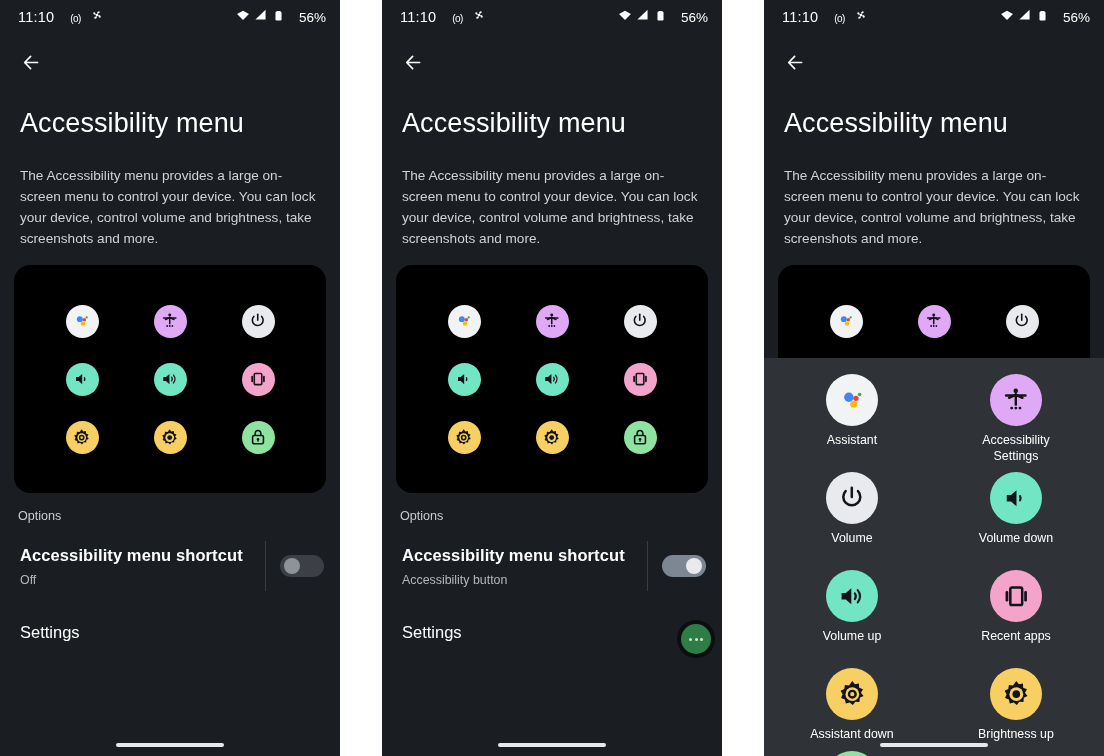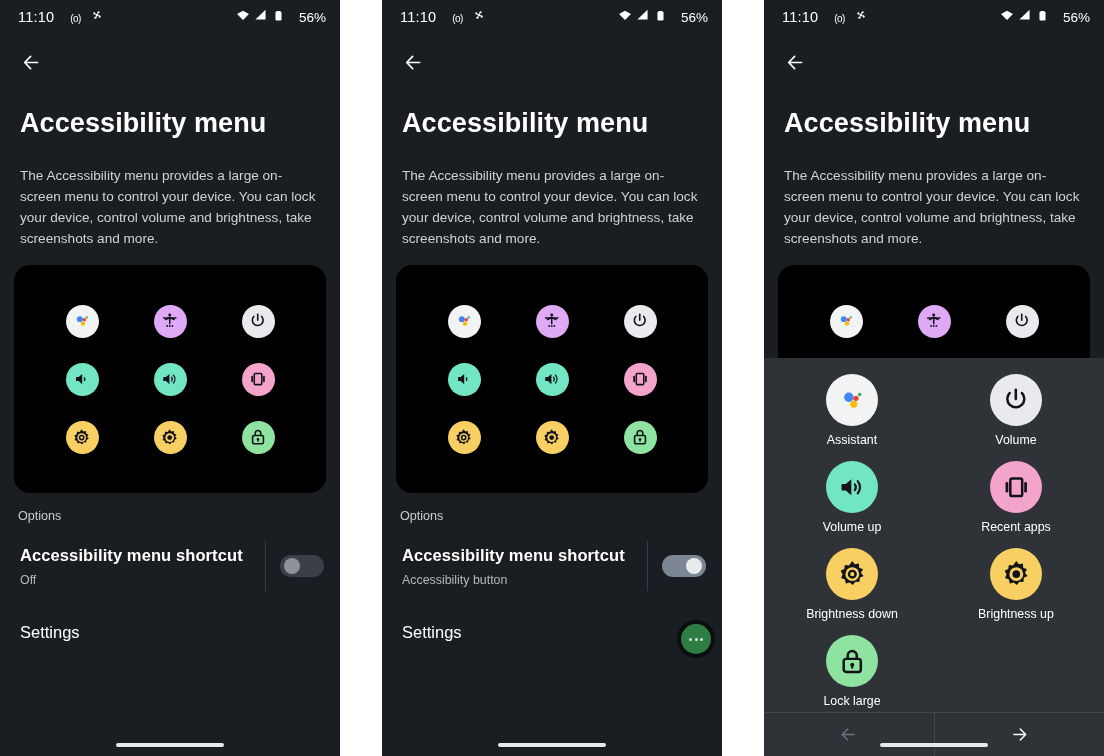--- a/index.html
+++ b/index.html
@@ -39,21 +39,21 @@
   
   .backrow { height: 56px; display: flex; align-items: center; padding-left: 14px; }
   .back-btn {
     width: 34px; height: 34px;
     display: flex; align-items: center; justify-content: center;
     cursor: pointer;
   }
 
   
   .page-title {
-    font-size: 27px; font-weight: 700; color: #ffffff;
+    font-size: 27px; font-weight: 400; color: #ffffff;
     padding: 18px 20px 0 20px; letter-spacing: .1px;
   }
   .page-desc {
     font-size: 13.6px; line-height: 1.55; color: #cfd2d6;
     padding: 26px 22px 0 20px;
   }
 
   
   .preview-card {
     margin: 16px 14px 0 14px;
@@ -555,27 +555,50 @@
               <svg width="28.2" height="28.2" viewBox="0 0 24 24" fill="none">
                 <circle cx="9.2" cy="9.6" r="4.0" fill="#4285F4"></circle>
                 <circle cx="15.3" cy="10.5" r="2.3" fill="#EA4335"></circle>
                 <circle cx="13.4" cy="15.6" r="3.0" fill="#FBBC05"></circle>
                 <circle cx="18.4" cy="7.3" r="1.5" fill="#34A853"></circle>
               </svg>
             </div>
             <div class="ov-label">Assistant</div>
           </div>
           <div class="ov-cell">
+            <div class="ov-icon" style="background: rgb(224, 169, 245);">
+              <svg width="27.6" height="27.6" viewBox="0 0 24 24" fill="none">
+                <circle cx="12" cy="4.2" r="2.0" fill="#13131a"></circle>
+                <path d="M3.6 8.3 L20.4 8.3" stroke="#13131a" stroke-width="2.1" stroke-linecap="round"></path>
+                <path d="M12 7.2 L12 16.2" stroke="#13131a" stroke-width="2.1" stroke-linecap="round"></path>
+                <path d="M12 7.6 L6.2 10.3 M12 7.6 L17.8 10.3" stroke="#13131a" stroke-width="2.1" stroke-linecap="round"></path>
+                <circle cx="8.4" cy="19.2" r="1.25" fill="#13131a"></circle>
+                <circle cx="12" cy="19.2" r="1.25" fill="#13131a"></circle>
+                <circle cx="15.6" cy="19.2" r="1.25" fill="#13131a"></circle>
+              </svg>
+            </div>
+            <div class="ov-label">Accessibility Settings</div>
+          </div>
+          <div class="ov-cell">
             <div class="ov-icon" style="background: rgb(232, 234, 237);">
               <svg width="27.6" height="27.6" viewBox="0 0 24 24" fill="none">
                 <path d="M12 3.2 L12 11.4" stroke="#13131a" stroke-width="2.2" stroke-linecap="round"></path>
                 <path d="M6.6 6.1 A7.4 7.4 0 1 0 17.4 6.1" stroke="#13131a" stroke-width="2.2" stroke-linecap="round" fill="none"></path>
               </svg>
             </div>
             <div class="ov-label">Volume</div>
+          </div>
+          <div class="ov-cell">
+            <div class="ov-icon" style="background: rgb(114, 229, 196);">
+              <svg width="28.5" height="28.5" viewBox="0 0 24 24" fill="none">
+                <path d="M4 9.3 L7.6 9.3 L12.2 5.2 L12.2 18.8 L7.6 14.7 L4 14.7 Z" fill="#13131a"></path>
+                <path d="M15.2 10.3 A3.4 3.4 0 0 1 15.2 13.7" stroke="#13131a" stroke-width="1.9" stroke-linecap="round" fill="none"></path>
+              </svg>
+            </div>
+            <div class="ov-label">Volume down</div>
           </div>
           <div class="ov-cell">
             <div class="ov-icon" style="background: rgb(114, 229, 196);">
               <svg width="28.5" height="28.5" viewBox="0 0 24 24" fill="none">
                 <path d="M3 9.3 L6.6 9.3 L11.2 5.2 L11.2 18.8 L6.6 14.7 L3 14.7 Z" fill="#13131a"></path>
                 <path d="M14.2 9.6 A4.2 4.2 0 0 1 14.2 14.4" stroke="#13131a" stroke-width="1.8" stroke-linecap="round" fill="none"></path>
                 <path d="M16.6 6.8 A8.0 8.0 0 0 1 16.6 17.2" stroke="#13131a" stroke-width="1.8" stroke-linecap="round" fill="none"></path>
               </svg>
             </div>
             <div class="ov-label">Volume up</div>
@@ -591,21 +614,21 @@
             <div class="ov-label">Recent apps</div>
           </div>
           <div class="ov-cell">
             <div class="ov-icon" style="background: rgb(248, 207, 98);">
               <svg width="30.6" height="30.6" viewBox="0 0 24 24" fill="none">
                 <path d="M12 1.6 L14.0 4.2 L17.2 3.6 L17.4 6.8 L20.4 8.0 L18.8 10.8 L20.8 13.4 L17.9 14.8 L17.6 18.0 L14.4 17.8 L12.4 20.4 L10.0 18.4 L6.9 19.2 L6.2 16.1 L3.2 15.0 L4.4 12.0 L2.8 9.2 L5.7 7.9 L6.2 4.7 L9.4 5.1 Z" fill="#13131a"></path>
                 <circle cx="12" cy="11.9" r="5.4" fill="#f8cf62"></circle>
                 <circle cx="12" cy="11.9" r="2.6" stroke="#13131a" stroke-width="1.9" fill="none"></circle>
               </svg>
             </div>
-            <div class="ov-label">Brightness down</div>
+            <div class="ov-label">Assistant down</div>
           </div>
           <div class="ov-cell">
             <div class="ov-icon" style="background: rgb(248, 207, 98);">
               <svg width="30.6" height="30.6" viewBox="0 0 24 24" fill="none">
                 <path d="M12 1.6 L14.0 4.2 L17.2 3.6 L17.4 6.8 L20.4 8.0 L18.8 10.8 L20.8 13.4 L17.9 14.8 L17.6 18.0 L14.4 17.8 L12.4 20.4 L10.0 18.4 L6.9 19.2 L6.2 16.1 L3.2 15.0 L4.4 12.0 L2.8 9.2 L5.7 7.9 L6.2 4.7 L9.4 5.1 Z" fill="#13131a"></path>
                 <circle cx="12" cy="11.9" r="5.4" fill="#f8cf62"></circle>
                 <circle cx="12" cy="11.9" r="3.0" fill="#13131a"></circle>
               </svg>
             </div>
             <div class="ov-label">Brightness up</div>

